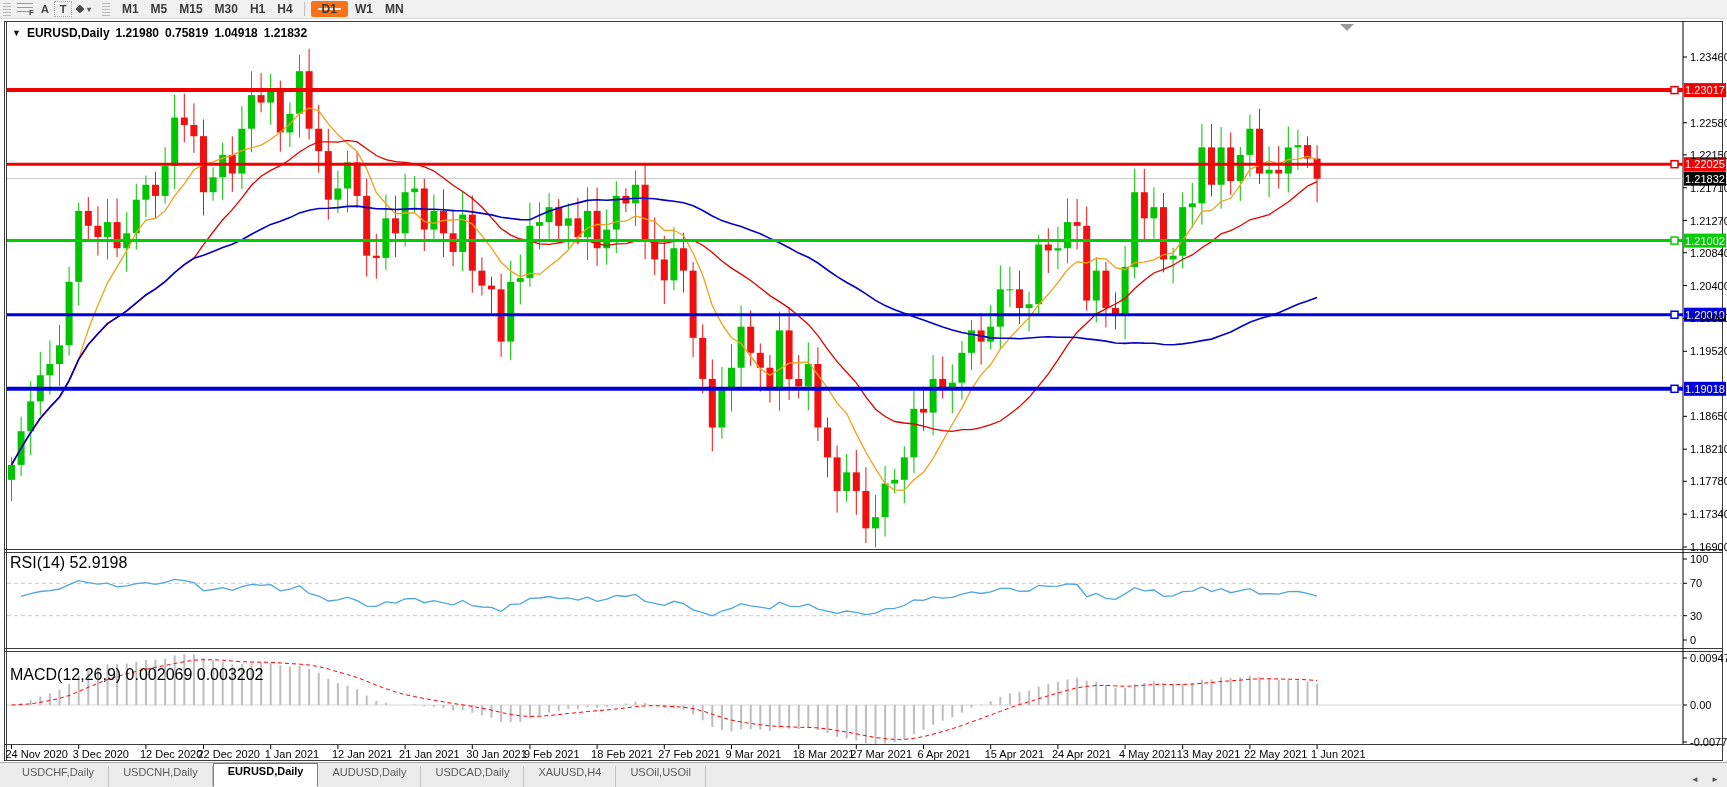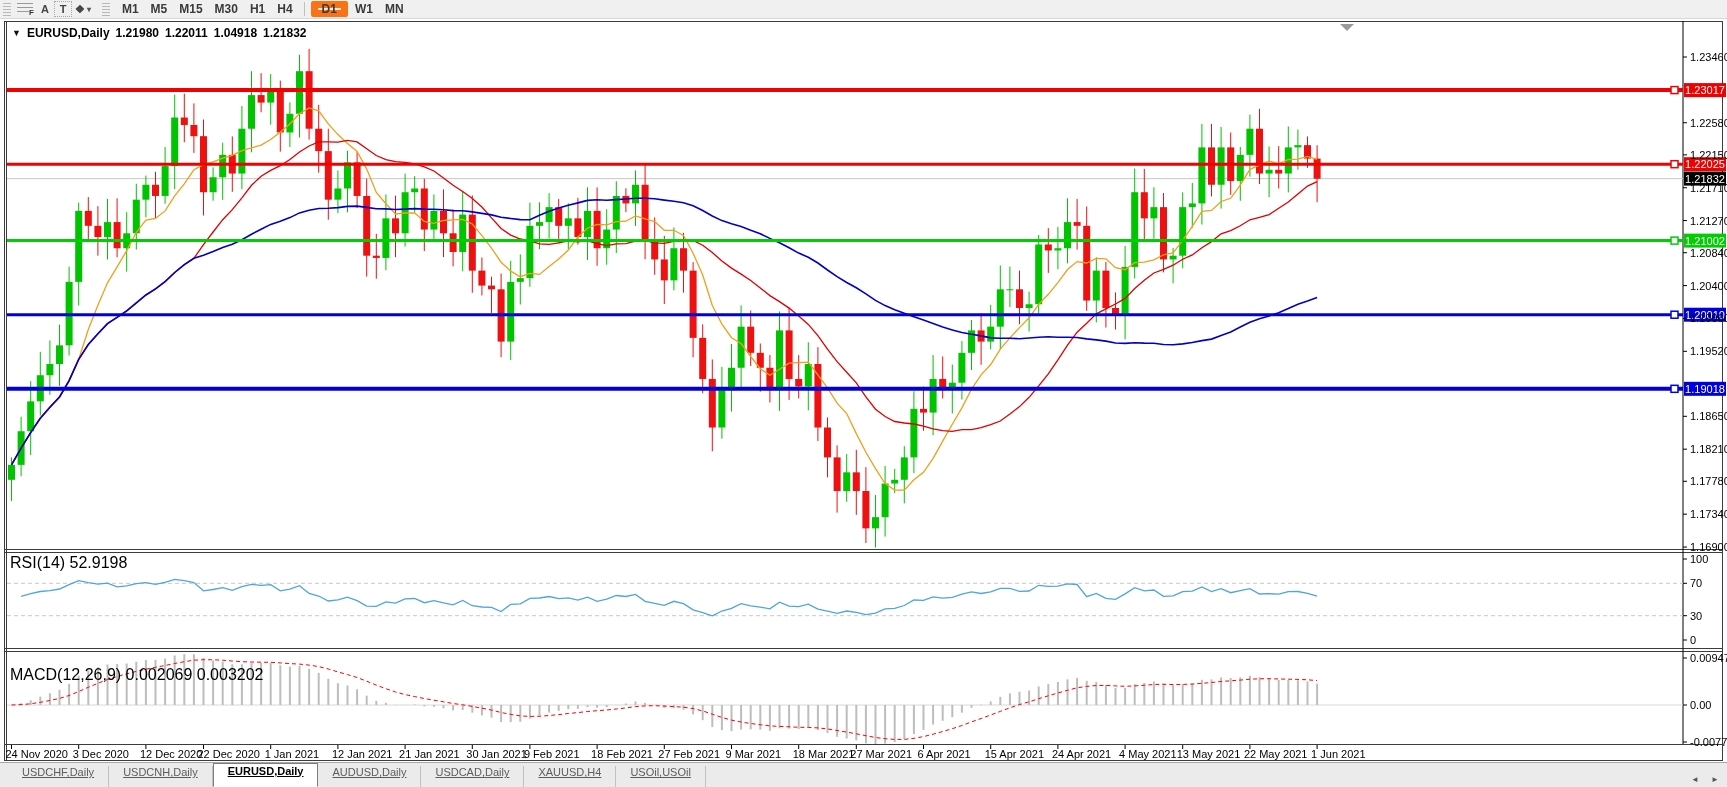--- a/index.html
+++ b/index.html
@@ -32,21 +32,21 @@
     display:flex; gap:6px; align-items:center; z-index:5; }
   #chart-title .tri { font-size:9px; color:#111; }
   .panel-label { position:absolute; font-size:16px; color:#000; z-index:5; }
   #rsi-label { left:10px; top:534px; }
   #macd-label { left:10px; top:634px;margin-top:12px; }
 
   
   #tabbar { position:absolute; left:0; top:762px; width:1727px; height:25px;
     background:#ebebeb; border-top:1px solid #a8a8a8; display:flex; align-items:flex-end; }
   .tab { height:21px; padding:3px 14px 12px 14px; font-size:11px; color:#5c5c5c;
-    border-right:1px solid #c2c2c2; display:flex; align-items:center;text-decoration:underline; }
+    border-right:1px solid #c2c2c2; display:flex; align-items:center; }
   .tab.active { background:#fff; color:#000; font-weight:bold;
     border:1px solid #7c7c7c; border-bottom:1px solid #fff; height:24px; margin-top:-3px; }
   #tabspacer { flex:1; }
   .tab-arrow { width:16px; height:16px; font-size:8px; color:#555; display:flex;
     align-items:center; justify-content:center; margin-right:4px; }
 </style>
 </head>
 <body>
 
 <div id="app">
@@ -631,21 +631,21 @@
         <line x1="1249.8999999999999" y1="725" x2="1249.8999999999999" y2="729" stroke="#000"></line>
         <text x="1243.8999999999999" y="738" font-size="11" fill="#000">22 May 2021</text>
         <line x1="1317.1" y1="725" x2="1317.1" y2="729" stroke="#000"></line>
         <text x="1311.1" y="738" font-size="11" fill="#000">1 Jun 2021</text>
       </svg>
 
     <div id="chart-title">
       <span class="tri">▼</span>
       <span>EURUSD,Daily</span>
       <span style="">1.21980</span>
-      <span>1.22011</span>
+      <span>0.75819</span>
       <span>1.04918</span>
       <span>1.21832</span>
     </div>
 
     <div id="rsi-label" class="panel-label">RSI(14) 52.9198</div>
     <div id="macd-label" class="panel-label">MACD(12,26,9) 0.002069 0.003202</div>
   </div>
 
   <div id="tabbar">
     <div style="width:8px;"></div>

